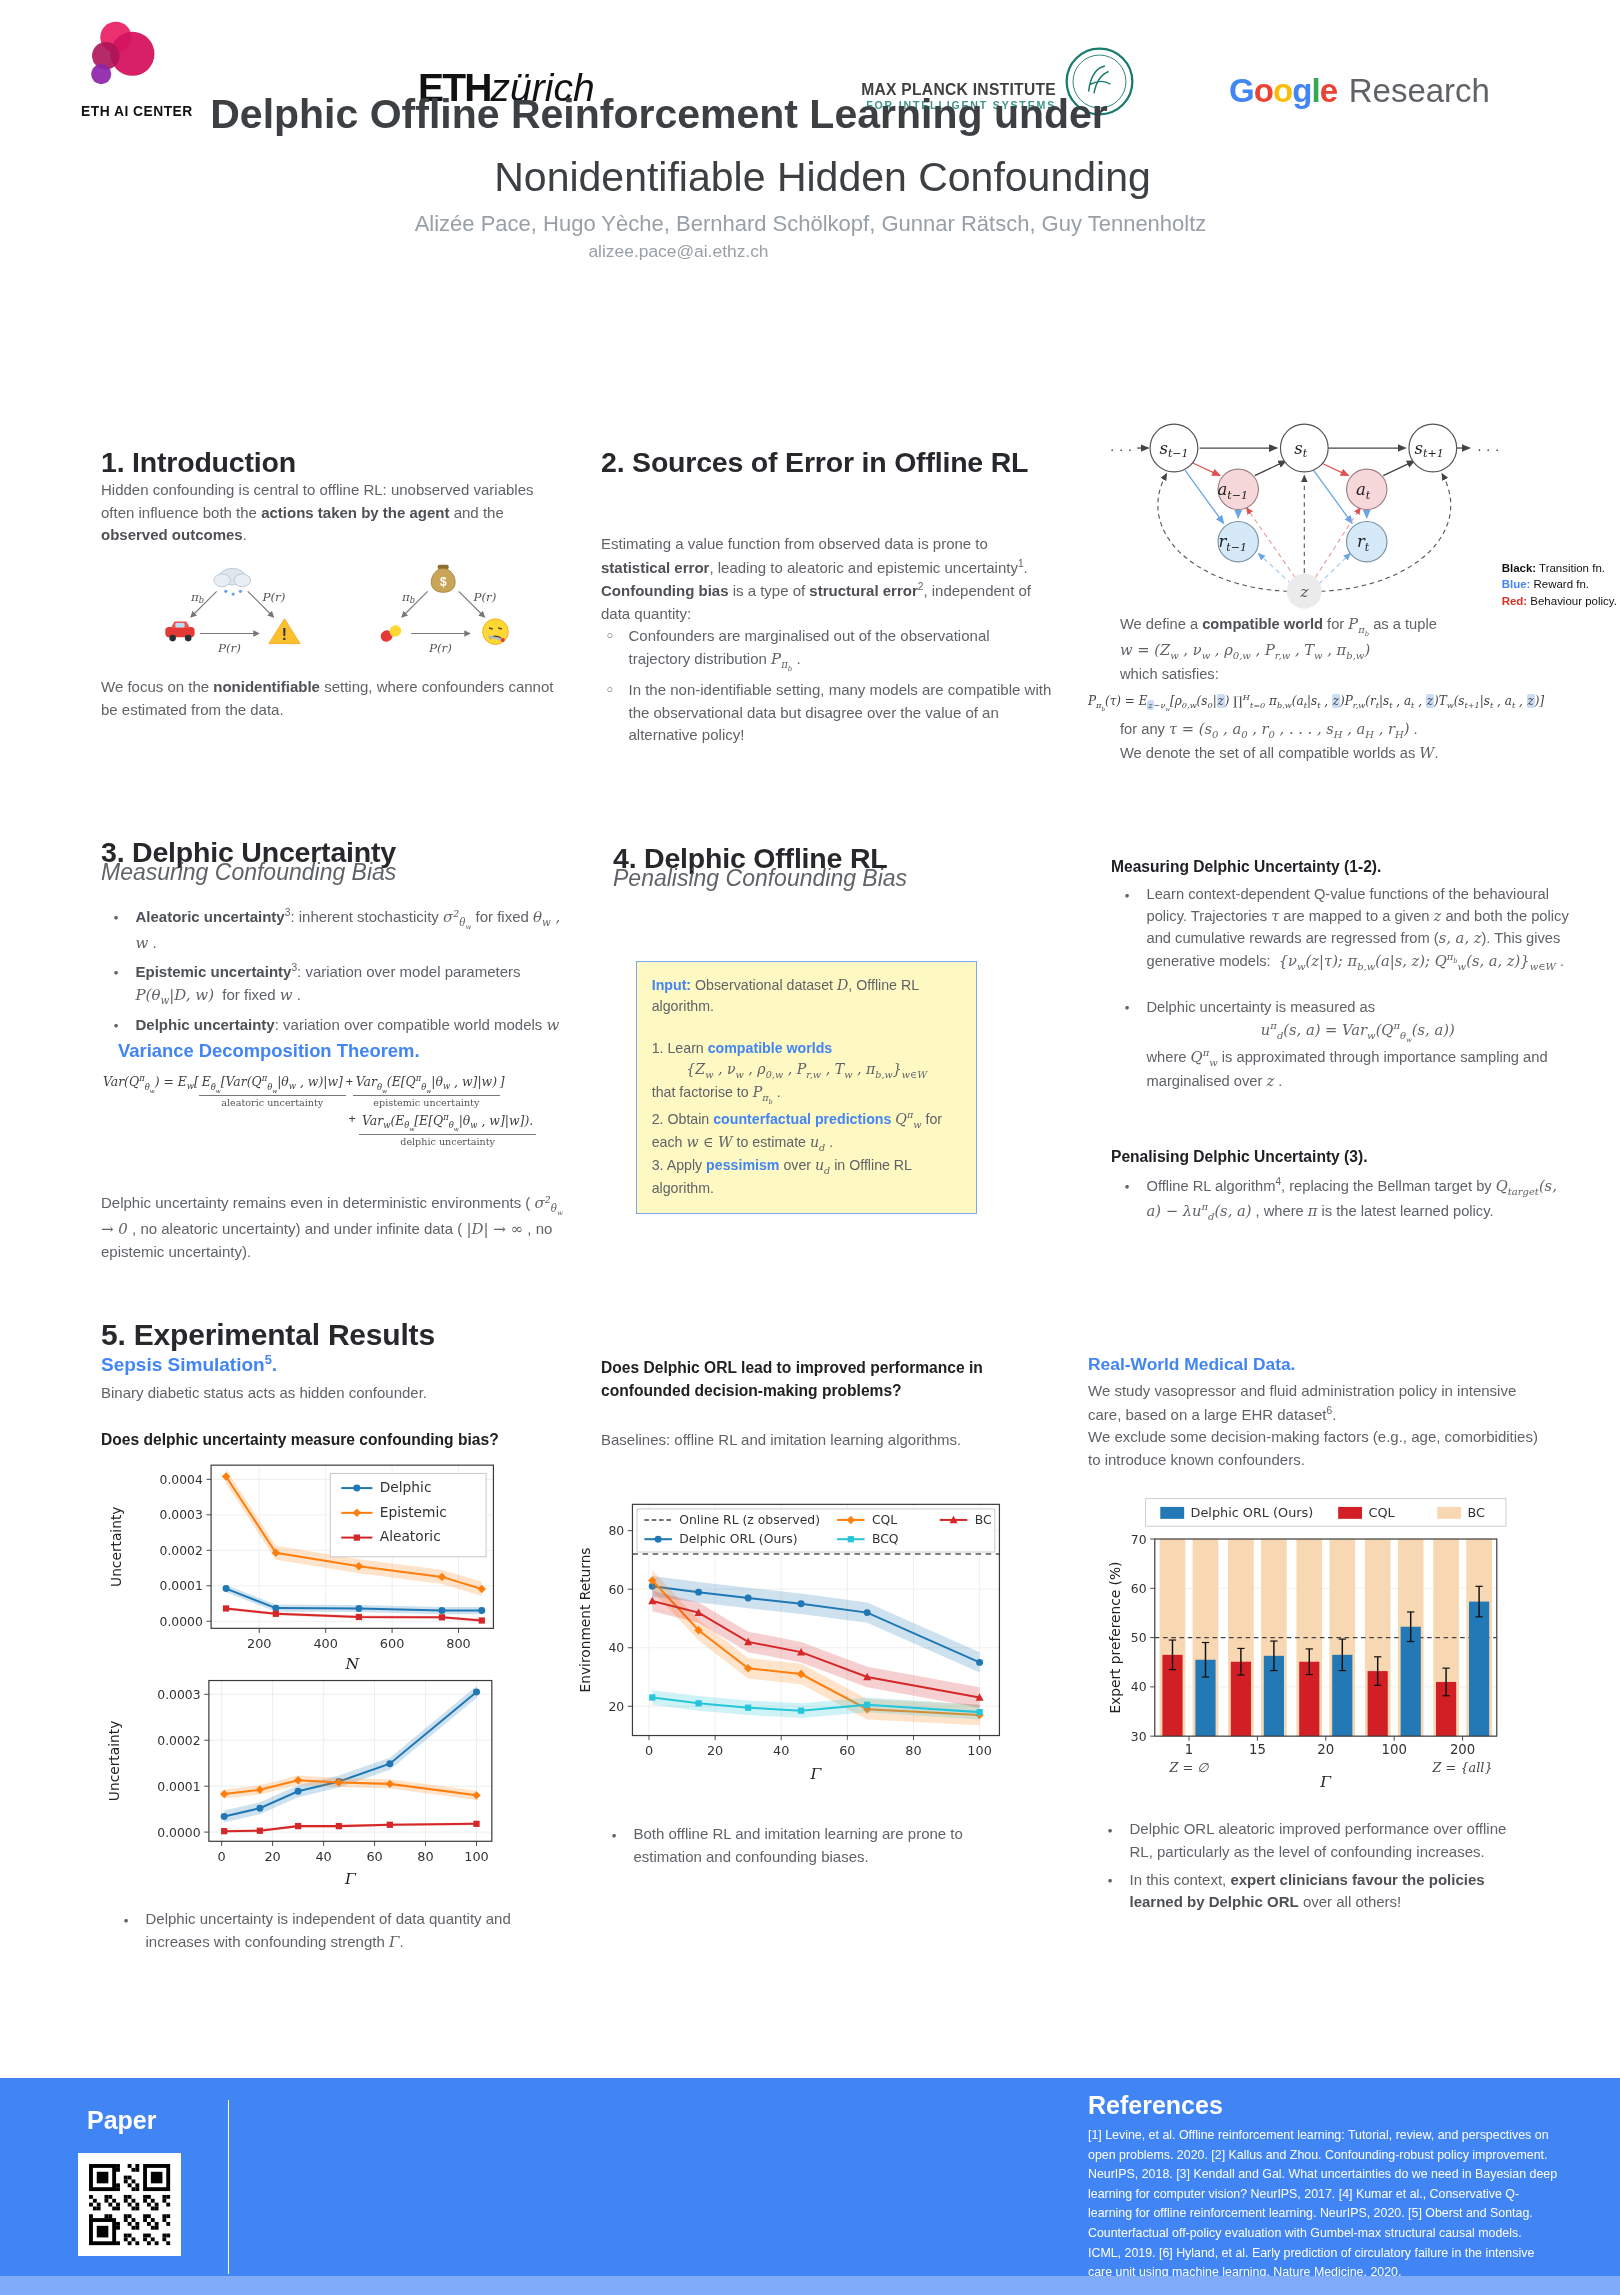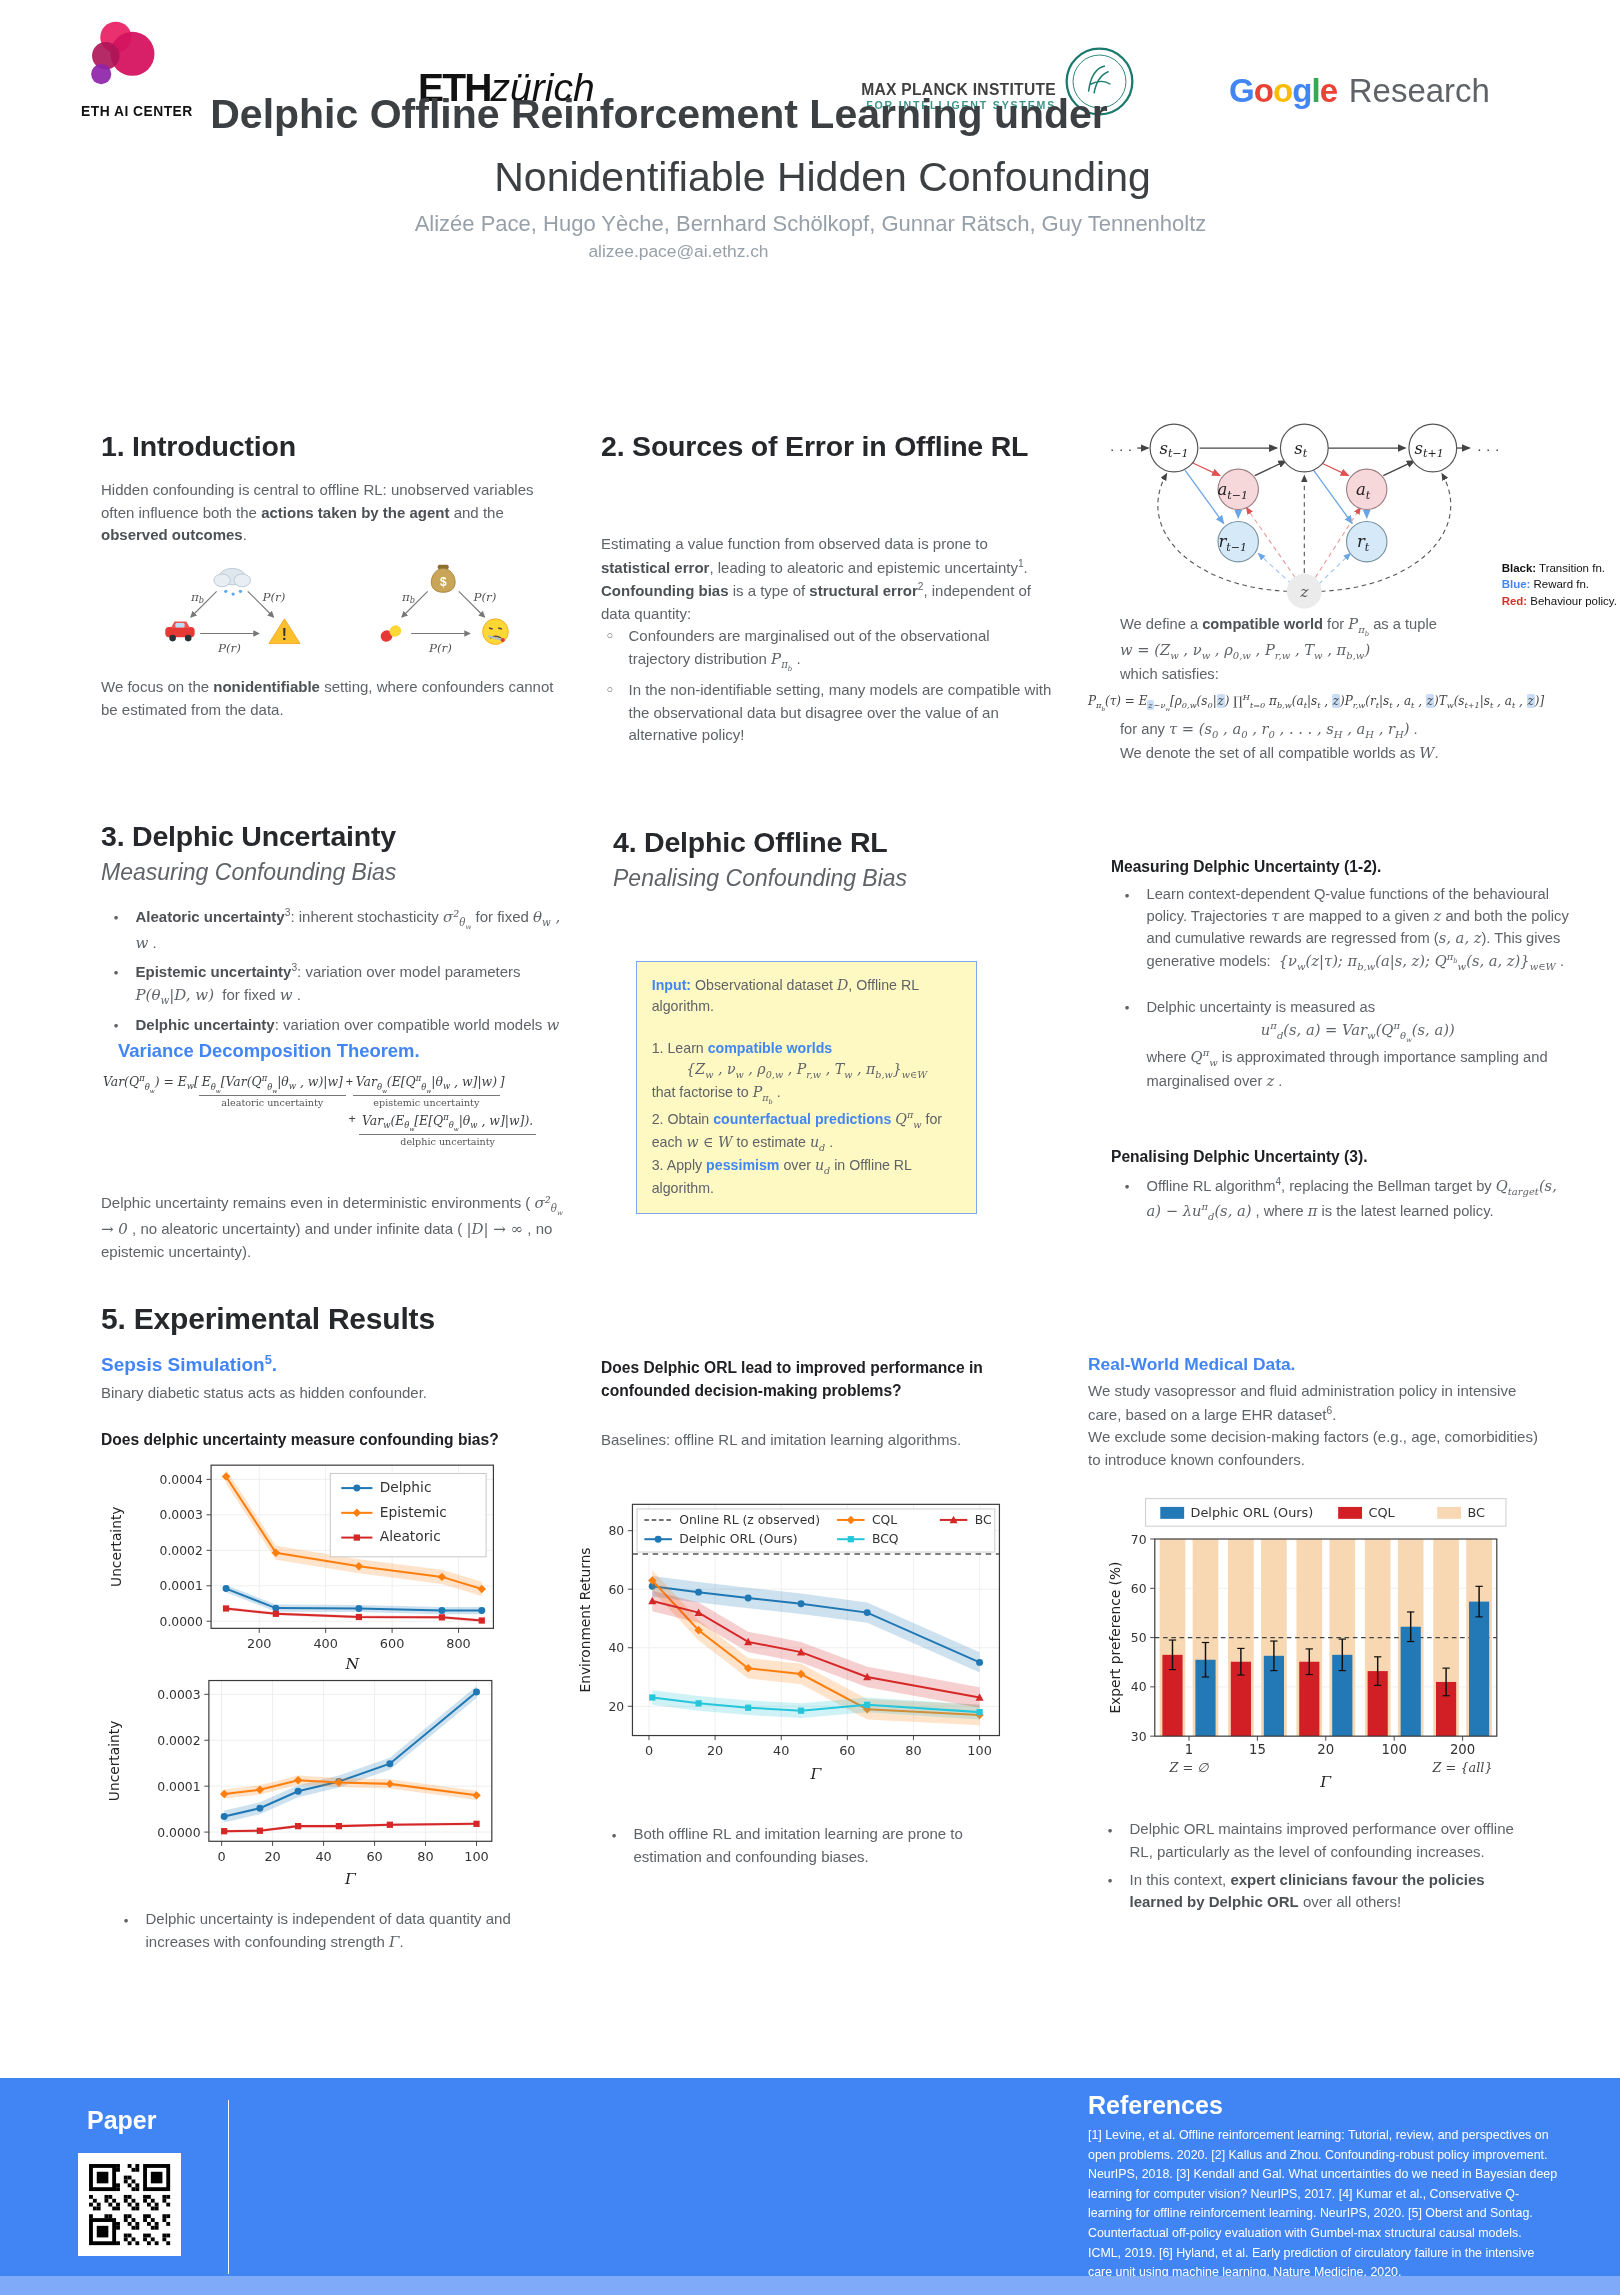--- a/index.html
+++ b/index.html
@@ -1,18 +1,18 @@
 <!DOCTYPE html>
 <html style="font-size:14.7px"><head>
 <meta charset="utf-8">
 <style>
   html,body{margin:0;padding:0;background:#fff;font-family:"Liberation Sans","DejaVu Sans",sans-serif;}
   .poster{position:relative;width:1621px;height:2296px;background:#fff;overflow:hidden;}
   .abs{position:absolute;}
-  .h-sec{font-size:28.5px;font-weight:600;color:#26282b;letter-spacing:-0.2px;}
+  .h-sec{font-size:28.5px;font-weight:600;color:#26282b;letter-spacing:-0.2px;margin-top:16px;}
   .h-sub{font-size:23px;font-style:italic;color:#5f6368;font-weight:500;}
   .body{font-size:15px;color:#5f6368;line-height:1.5;}
   .body b,.bul b{color:#4d5156;}
   .blue{color:#4285f4;}
   .bold-dark{font-size:15.6px;font-weight:700;color:#202124;line-height:1.45;}
   .bul{position:relative;padding-left:27.5px;margin-bottom:5.5px;}
   .bul:before{content:'●';position:absolute;left:5.5px;top:5.5px;font-size:8.3px;color:#5f6368;}
   .bul.hollow:before{content:'○';font-size:11px;top:1.8px;}
   .m{font-family:"DejaVu Serif",serif;font-style:italic;}
   sub,sup{font-size:68%;}
@@ -554,21 +554,21 @@
       <text x="0" y="0" fill="#222" font-size="15" font-family="&quot;DejaVu Sans&quot;,sans-serif" text-anchor="middle" transform="translate(14 155.5) rotate(-90)">Expert preference (%)</text>
       <rect x="42" y="4" width="393" height="30" fill="#fff" stroke="#c9c9c9"></rect>
       <rect x="58" y="13" width="26" height="13" fill="#2279b5"></rect>
       <text x="91" y="24" fill="#333" font-size="14" font-family="&quot;DejaVu Sans&quot;,sans-serif">Delphic ORL (Ours)</text>
       <rect x="252" y="13" width="26" height="13" fill="#d21f26"></rect>
       <text x="285" y="24" fill="#333" font-size="14" font-family="&quot;DejaVu Sans&quot;,sans-serif">CQL</text>
       <rect x="360" y="13" width="26" height="13" fill="#f8d8b3"></rect>
       <text x="393" y="24" fill="#333" font-size="14" font-family="&quot;DejaVu Sans&quot;,sans-serif">BC</text>
     </svg>
   <div class="abs body" style="left:1102px;top:1818px;width:422px;">
-    <div class="bul">Delphic ORL maintains improved performance over offline RL, particularly as the level of confounding increases.</div>
+    <div class="bul">Delphic ORL aleatoric improved performance over offline RL, particularly as the level of confounding increases.</div>
     <div class="bul">In this context, <b>expert clinicians favour the policies learned by Delphic ORL</b> over all others!</div>
   </div>
 
   <div class="abs footer" style="left:0;top:2078px;width:1621px;height:218px;">
     <div class="abs" style="left:87px;top:27.5px;font-size:25px;font-weight:600;color:#fff;">Paper</div>
     <svg class="abs" style="left:78px;top:75px;" width="103" height="103" viewBox="0 0 112 112">
       <rect x="0" y="0" width="112" height="112" fill="#fff"></rect>
       <g id="qr" transform="translate(12,12)">
           <rect x="29.400000000000002" y="0" width="4.2" height="4.2" fill="#000"></rect>
           <rect x="42" y="0" width="4.2" height="4.2" fill="#000"></rect>

